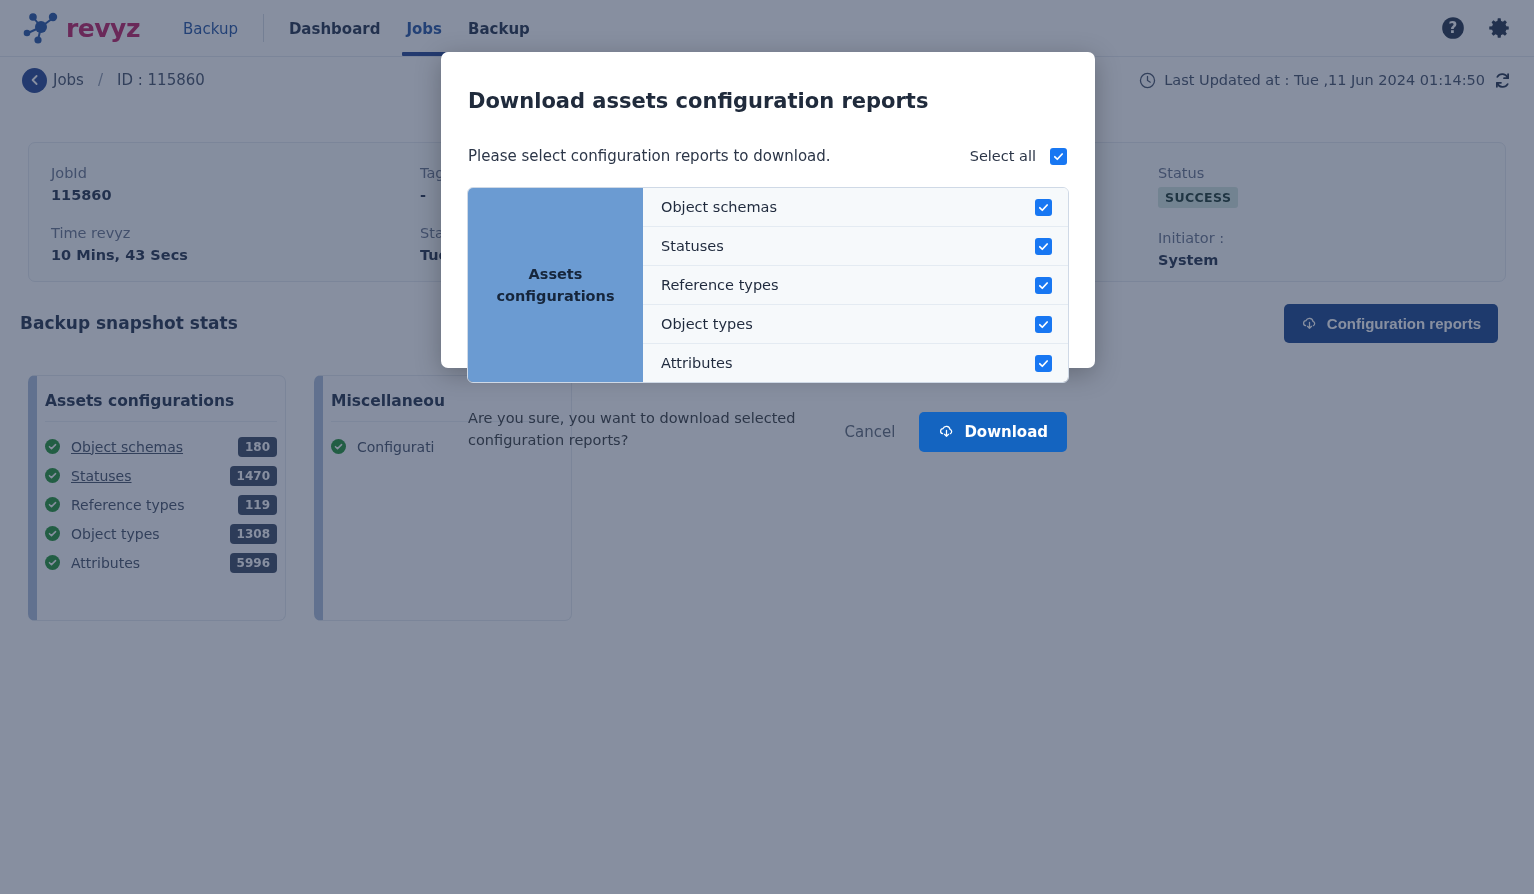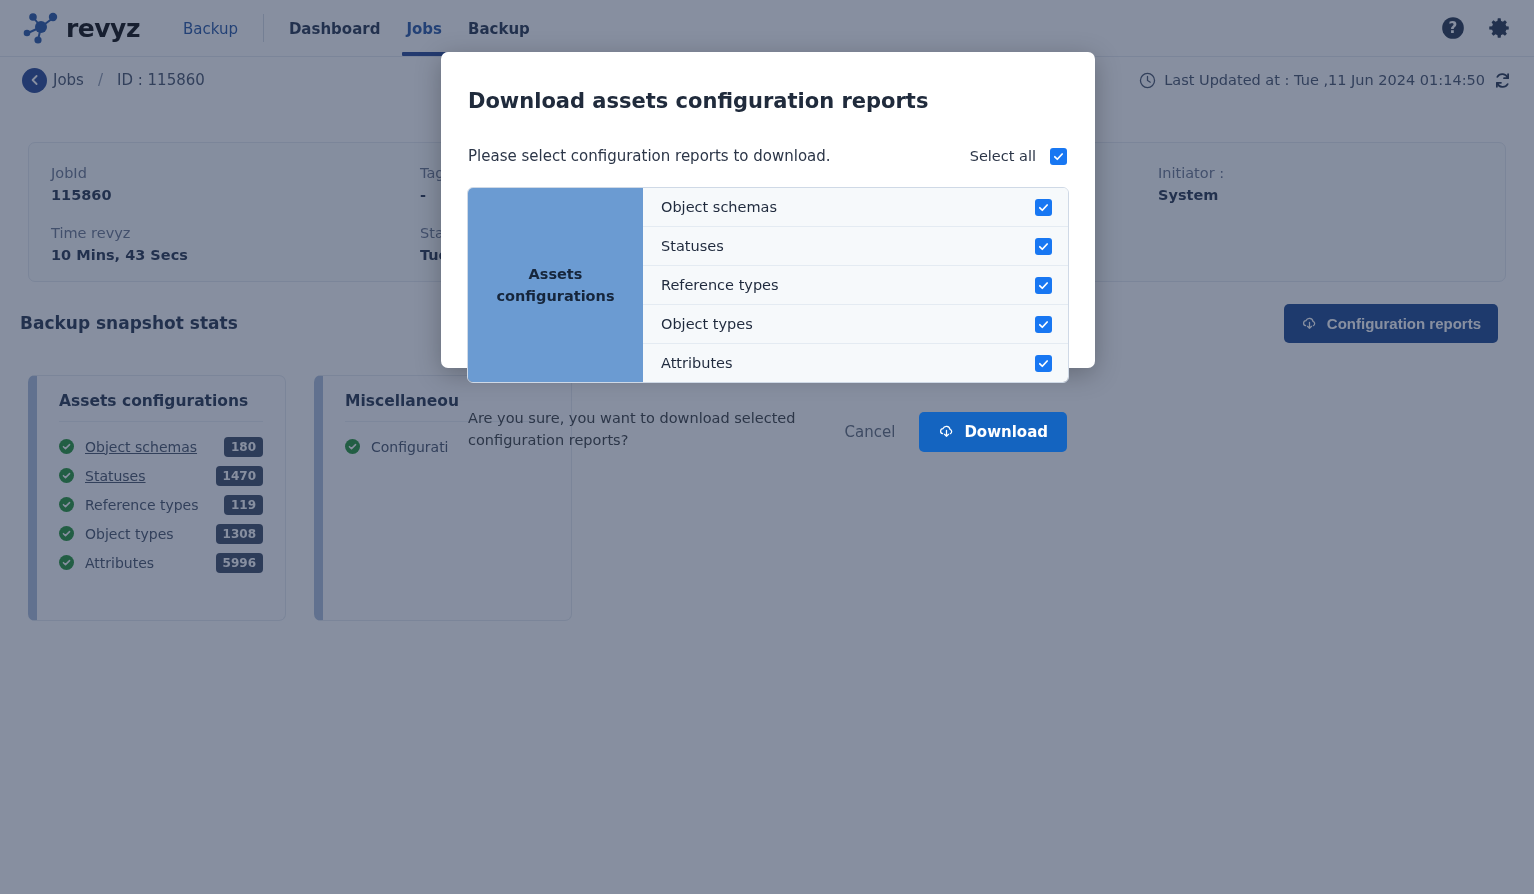--- a/index.html
+++ b/index.html
@@ -14,21 +14,21 @@
   #page-root { position: absolute; inset: 0; background: #ffffff; }
 
   
   .topbar {
     position: absolute; top: 0; left: 0; width: 1534px; height: 57px;
     background: #ffffff; display: flex; align-items: center;
     padding: 0 22px; border-bottom: 1px solid #e3e8ef;
   }
   .logo-wrap { display: flex; align-items: center; gap: 6px; margin-right: 30px; }
   .logo-mark { width: 38px; height: 34px; display: block; }
-  .logo-text { font-size: 25px; font-weight: bold; color: #000000; letter-spacing: -0.5px; }
+  .logo-text { font-size: 25px; font-weight: bold; color: #be185d; letter-spacing: -0.5px; }
   .nav-link {
     font-size: 15px; color: #1d4fa0; padding: 18px 13px 17px; position: relative;
     white-space: nowrap;
   }
   .nav-sep { width: 1px; height: 28px; background: #d4dae3; margin: 0 12px; }
   .nav-link.dark { color: #1b2a44; font-weight: bold; }
   .nav-link.active { color: #1d4fa0; font-weight: bold; }
   .nav-link.active::after {
     content: ""; position: absolute; left: 9px; right: 9px; bottom: -1px;
     height: 4px; background: #1d3f8f; border-radius: 1px;
@@ -82,21 +82,21 @@
     margin-left: auto; display: inline-flex; align-items: center; gap: 9px;
     background: #123f8c; color: #fff; font-size: 15px; font-weight: bold;
     border: none; border-radius: 5px; padding: 11px 17px; cursor: pointer;
   }
 
   
   .cards-row { position: absolute; top: 375px; left: 28px; display: flex; gap: 28px; }
   .stat-card {
     width: 258px; min-height: 246px; background: #fdfdfe;
     border: 1px solid #e3e8ef; border-radius: 7px;
-    border-left: 9px solid #a9bcd8; padding: 16px 22px 18px;
+    border-left: 9px solid #a9bcd8; padding: 16px 8px 18px;
   }
   .stat-card-title { font-size: 15.5px; font-weight: bold; color: #1b2a44; padding-bottom: 11px; }
   .stat-sep { height: 1px; background: #e9edf3; margin-bottom: 10px; }
   .stat-row { display: flex; align-items: center; height: 29px; }
   .check-dot {
     width: 15px; height: 15px; border-radius: 50%; background: #1a8f2e;
     display: inline-flex; align-items: center; justify-content: center;
     margin-right: 11px; flex: 0 0 auto;
   }
   .check-dot svg { display: block; }
@@ -248,20 +248,24 @@
         <div class="info-value">-</div>
       </div>
       <div class="info-block">
         <div class="info-label">Star</div>
         <div class="info-value">Tue,</div>
       </div>
     </div>
     <div class="info-col"></div>
     <div class="info-col">
       <div class="info-block">
+        <div class="info-label">Status</div>
+        <span class="badge-success">SUCCESS</span>
+      </div>
+      <div class="info-block">
         <div class="info-label">Initiator :</div>
         <div class="info-value">System</div>
       </div>
     </div>
   </div>
 
   <div class="stats-head">
     <div class="stats-title">Backup snapshot stats</div>
     <button class="btn-primary">
       <svg width="17" height="17" viewBox="0 0 20 20">

